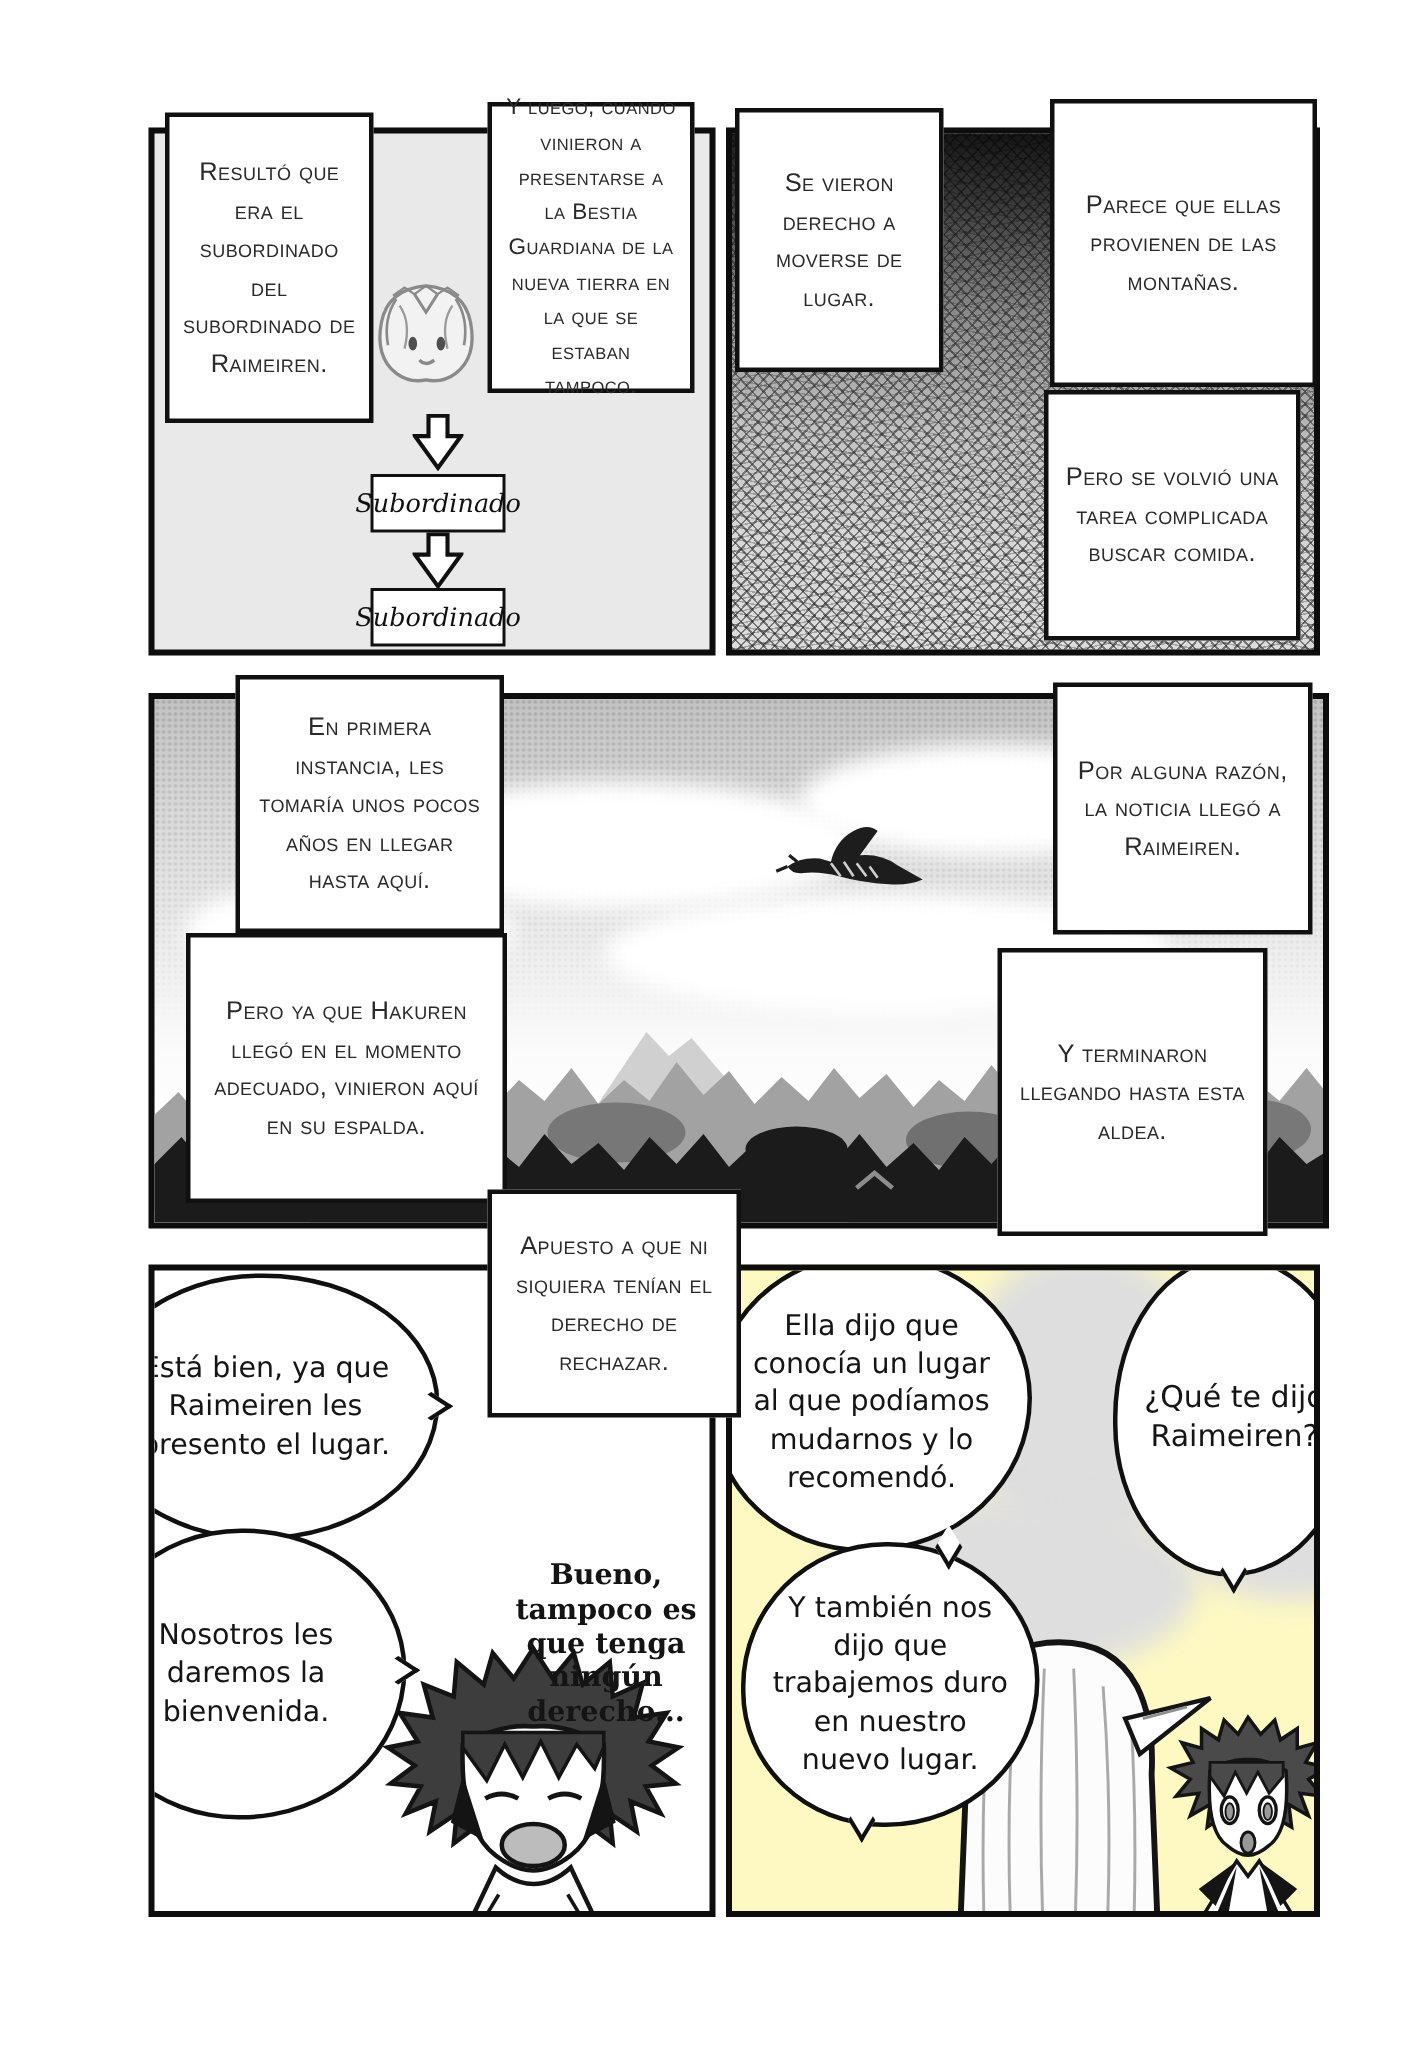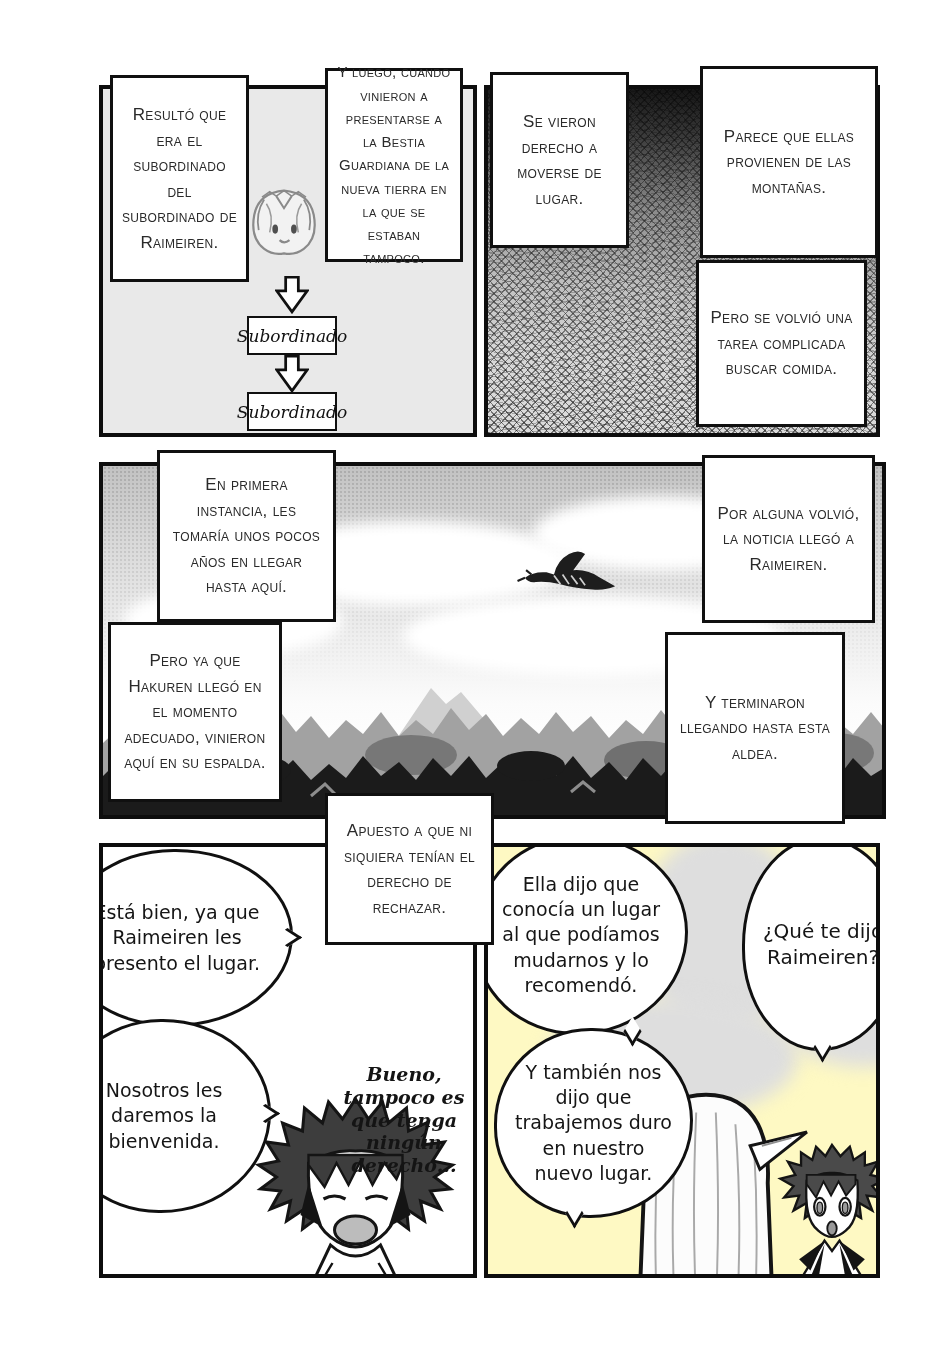--- a/index.html
+++ b/index.html
@@ -41,22 +41,22 @@
   .bubble{position:absolute;z-index:4;background:#fff;border:3px solid #101010;box-sizing:border-box;
     display:flex;align-items:center;justify-content:center;text-align:center;
     padding:16px;font-family:"DejaVu Sans",sans-serif;font-size:19px;line-height:1.32;color:#151515;
     border-radius:49% 51% 52% 48% / 51% 49% 52% 48%;}
   .tail{position:absolute;z-index:5;width:17px;height:17px;background:#fff;box-sizing:border-box;}
   .tail.right{border-right:3px solid #101010;border-bottom:3px solid #101010;
     transform:rotate(-45deg) skew(12deg,12deg);}
   .tail.down{border-right:3px solid #101010;border-bottom:3px solid #101010;
     transform:rotate(45deg) skew(14deg,14deg);}
 
-  .aside{position:absolute;z-index:4;font-family:"DejaVu Serif",serif;font-style:italic;font-weight:bold;
-    font-size:19px;line-height:1.2;color:#141414;text-align:center;margin-top:24px;}
+  .aside{position:absolute;z-index:4;font-family:"DejaVu Serif",serif;font-weight:bold;
+    font-size:19px;line-height:1.2;color:#141414;text-align:center;}
 
   
   .flowbox{position:absolute;z-index:3;background:#fff;border:2.5px solid #101010;box-sizing:border-box;
     display:flex;align-items:center;justify-content:center;
     font-family:"DejaVu Serif",serif;font-style:italic;font-size:17px;color:#111;}
   .flow-arrow{position:absolute;z-index:3;}
 
   .sprite{position:absolute;z-index:2;}
   .cloud{position:absolute;border-radius:50%;}
   .cloud.white{background:#fff;filter:blur(7px);}
@@ -127,22 +127,22 @@
       <ellipse cx="735" cy="103" rx="38" ry="20" fill="#787878"></ellipse>
       <path d="M0,128 L20,108 35,126 52,102 70,124 88,106 105,128 122,112 140,130 158,106 175,126 192,110 210,130 228,114 245,128 262,106 280,126 298,112 315,130 332,108 350,126 368,106 385,128 402,112 420,130 438,108 455,126 472,106 490,128 508,112 525,130 542,108 560,126 578,106 595,128 612,112 630,130 648,108 665,126 682,106 700,128 718,112 735,130 752,108 770,126 783,118 L783,171 0,171 Z" fill="#1b1b1b"></path>
       <ellipse cx="160" cy="120" rx="30" ry="14" fill="#1b1b1b"></ellipse>
       <ellipse cx="430" cy="116" rx="34" ry="15" fill="#1b1b1b"></ellipse>
       <ellipse cx="640" cy="118" rx="30" ry="14" fill="#1b1b1b"></ellipse>
       <path d="M30,140 l12,-10 10,10 M210,146 l14,-12 12,12 M470,142 l12,-10 12,10 M690,144 l12,-10 12,10" stroke="#8d8d8d" stroke-width="3" fill="none"></path>
     </svg>
   </div>
 
   <div class="nbox" style="left:157px;top:450px;width:179px;height:172px">En primera instancia, les tomaría unos pocos años en llegar hasta aquí.</div>
-  <div class="nbox" style="left:108px;top:622px;width:174px;height:180px">Pero ya que Hakuren llegó en el momento adecuado, vinieron aquí en su espalda.</div>
-  <div class="nbox" style="left:702px;top:455px;width:173px;height:168px">Por alguna volvió, la noticia llegó a Raimeiren.</div>
+  <div class="nbox" style="left:124px;top:622px;width:214px;height:180px">Pero ya que Hakuren llegó en el momento adecuado, vinieron aquí en su espalda.</div>
+  <div class="nbox" style="left:702px;top:455px;width:173px;height:168px">Por alguna razón, la noticia llegó a Raimeiren.</div>
   <div class="nbox" style="left:665px;top:632px;width:180px;height:192px">Y terminaron llegando hasta esta aldea.</div>
 
   <div id="panel-bottom-left" class="panel">
     <div class="bubble" style="left:-42px;top:2px;width:232px;height:178px">Está bien, ya que Raimeiren les presento el lugar.</div>
     <div class="tail right" style="left:176px;top:82px"></div>
     <div class="bubble" style="left:-46px;top:172px;width:214px;height:194px">Nosotros les daremos la bienvenida.</div>
     <div class="tail right" style="left:154px;top:258px"></div>
     <div class="aside" style="left:224px;top:192px;width:154px">Bueno, tampoco es que tenga ningún derecho...</div>
 
     <svg class="sprite" style="left:125px;top:246px" width="255" height="190" viewBox="0 0 250 190">

